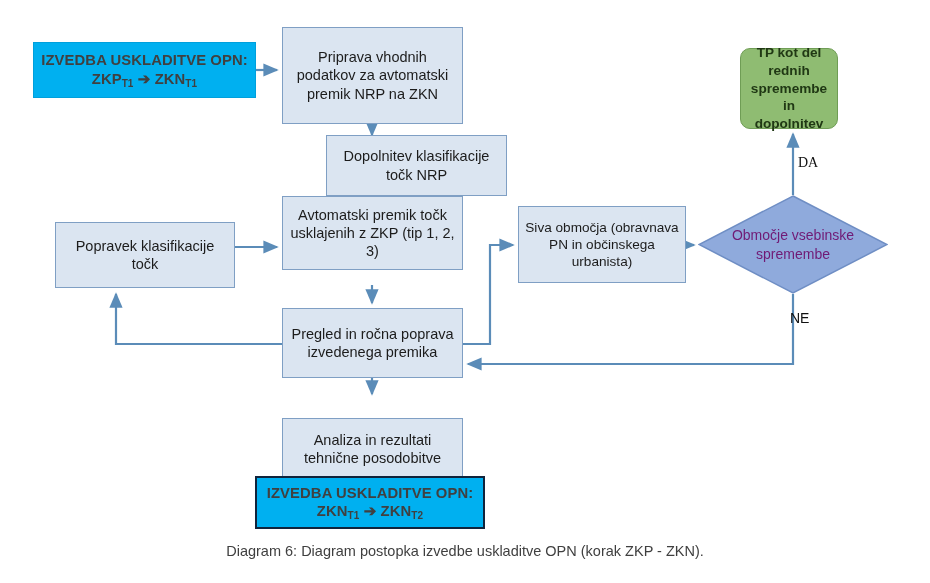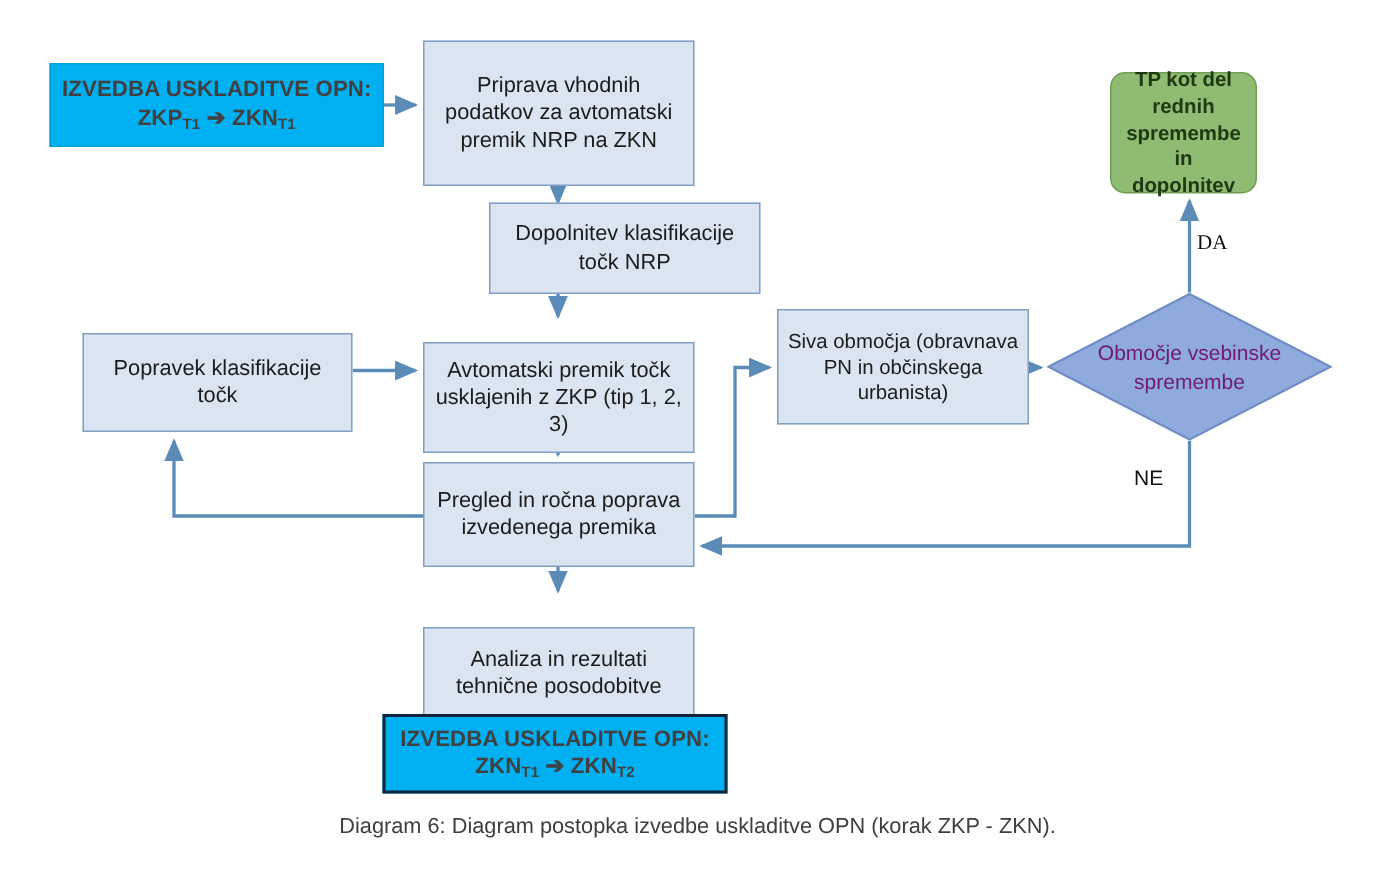--- a/index.html
+++ b/index.html
@@ -131,21 +131,21 @@
   </div>
 
   <div class="node proc" style="left:282px;top:27px;width:181px;height:97px;">
     <span class="txt">Priprava vhodnih podatkov za avtomatski premik NRP na ZKN</span>
   </div>
 
   <div class="node proc" style="left:282px;top:135px;width:181px;height:61px;margin-left:44px;">
     <span class="txt">Dopolnitev klasifikacije točk NRP</span>
   </div>
 
-  <div class="node proc" style="left:282px;top:228px;width:181px;height:74px;align-items:center;">
+  <div class="node proc" style="left:282px;top:196px;width:181px;height:74px;align-items:center;">
     <span class="txt">Avtomatski premik točk usklajenih z ZKP (tip 1, 2, 3)</span>
   </div>
 
   <div class="node proc" style="left:282px;top:308px;width:181px;height:70px;">
     <span class="txt">Pregled in ročna poprava izvedenega premika</span>
   </div>
 
   <div class="node proc" style="left:55px;top:222px;width:180px;height:66px;">
     <span class="txt">Popravek klasifikacije točk</span>
   </div>
@@ -174,17 +174,17 @@
     <div class="dlabel">
       <span>Območje vsebinske spremembe</span>
     </div>
   </div>
 
   <div class="node green" style="left:740px;top:48px;width:98px;height:81px;">
     <span class="txt">TP kot del rednih spremembe in dopolnitev</span>
   </div>
 
   <div class="elabel" style="left:798px;top:155px;font-family:Liberation Serif, serif;">DA</div>
-  <div class="elabel" style="left:756px;top:310px;">NE</div>
+  <div class="elabel" style="left:790px;top:310px;">NE</div>
 
   <div class="caption">Diagram 6: Diagram postopka izvedbe uskladitve OPN (korak ZKP - ZKN).</div>
 
 </div>
 
 </body></html>

